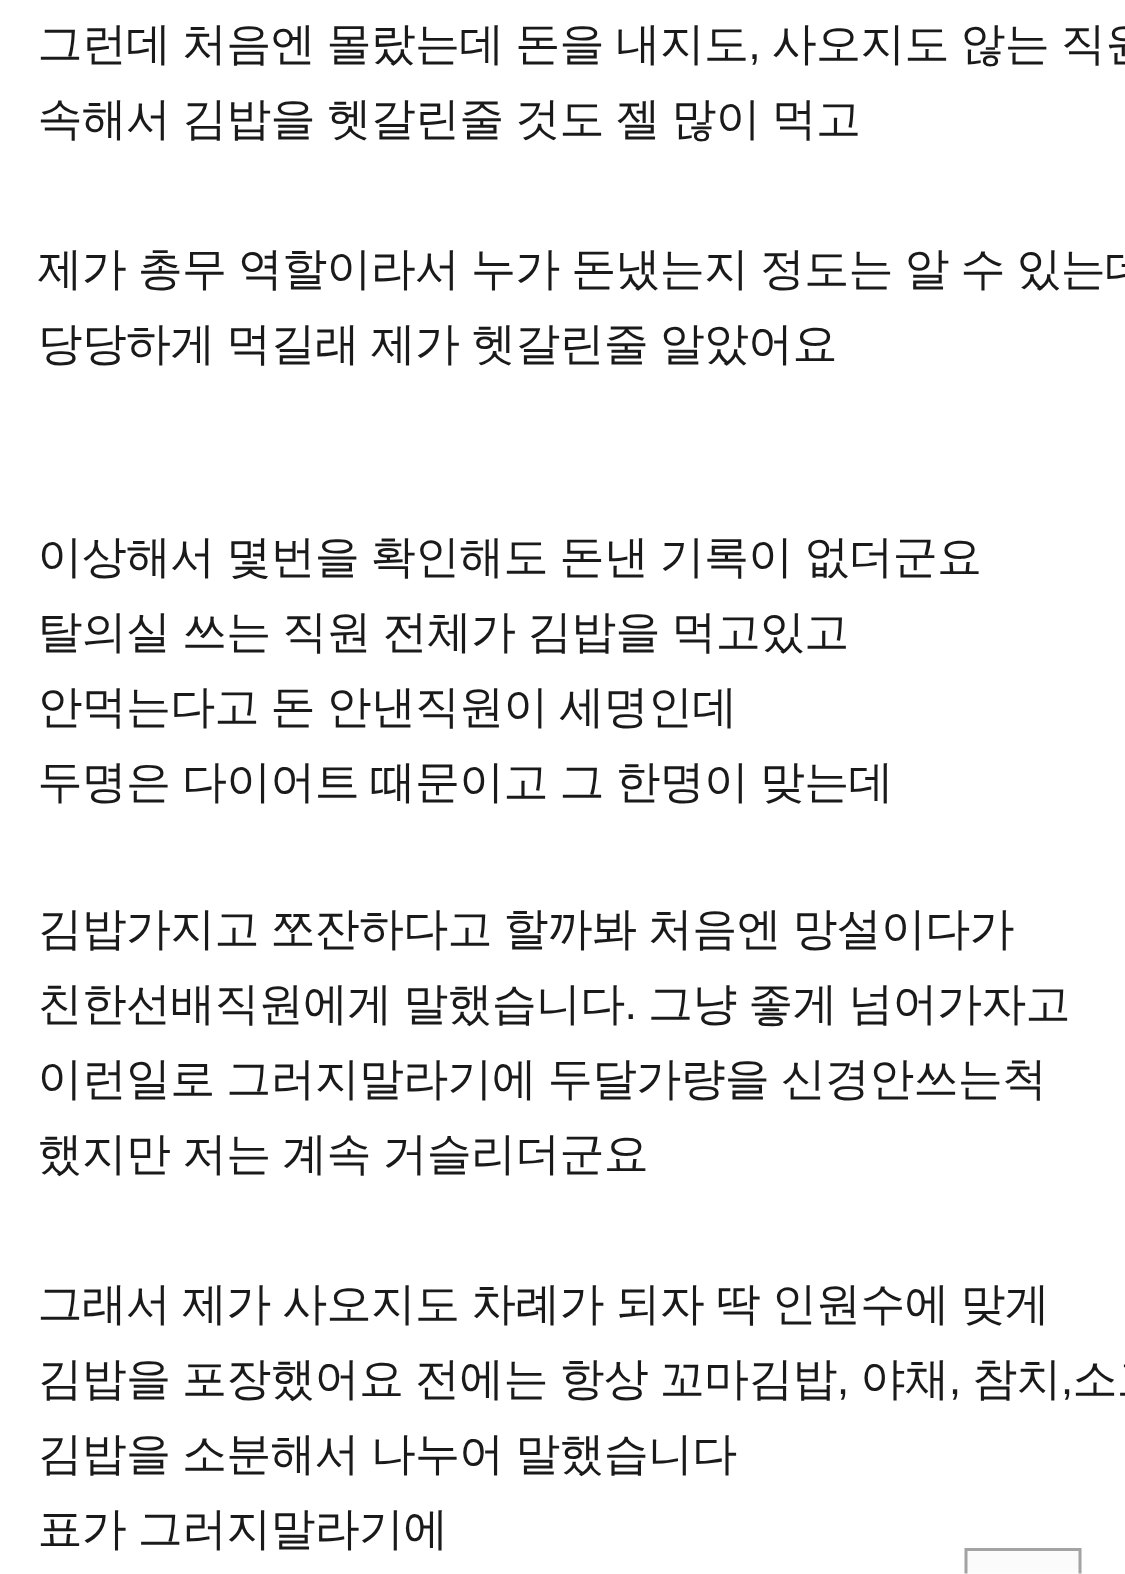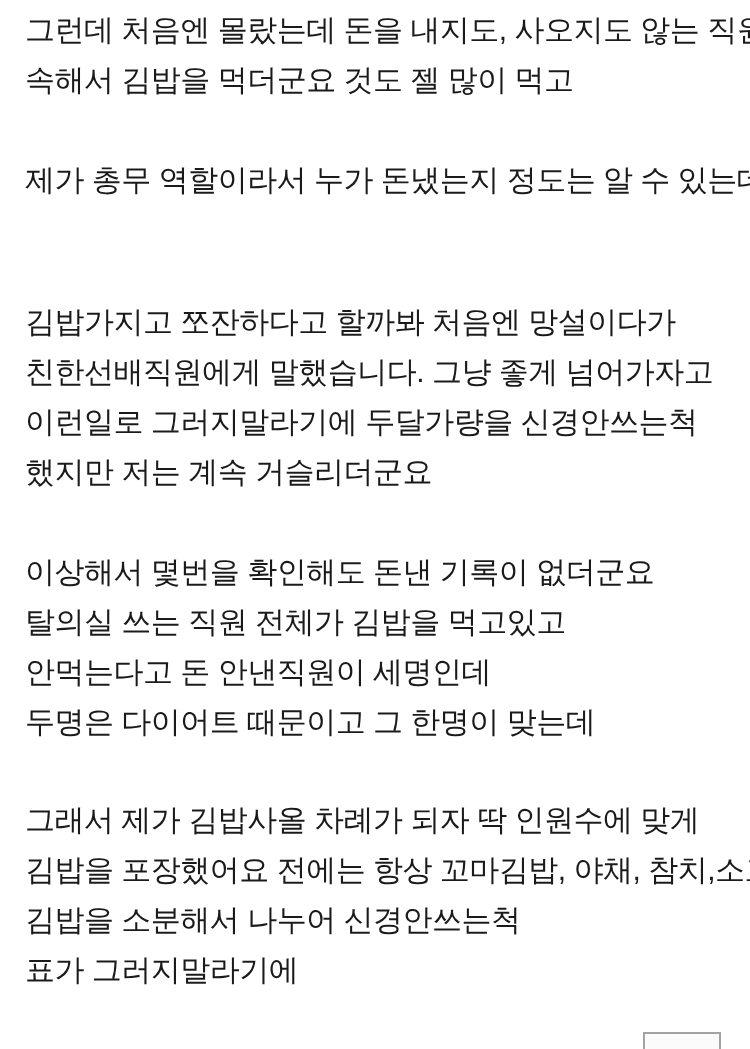--- a/index.html
+++ b/index.html
@@ -45,41 +45,42 @@
     padding: 0;
   }
 </style>
 </head>
 <body>
 
 <div class="post-body">
 
   <p class="para para-1">
     <span class="line">그런데 처음엔 몰랐는데 돈을 내지도, 사오지도 않는 직원이 계</span><br>
-    <span class="line">속해서 김밥을 먹더군요 것도 젤 많이 먹고</span><br>
+    <span class="line">속해서 김밥을 헷갈린줄 것도 젤 많이 먹고</span><br>
     <br>
     <span class="line">제가 총무 역할이라서 누가 돈냈는지 정도는 알 수 있는데 너무</span><br>
+    <span class="line">당당하게 먹길래 제가 헷갈린줄 알았어요</span>
+  </p>
+
+  <p class="para para-2">
+    <span class="line">이상해서 몇번을 확인해도 돈낸 기록이 없더군요</span><br>
+    <span class="line">탈의실 쓰는 직원 전체가 김밥을 먹고있고</span><br>
+    <span class="line">안먹는다고 돈 안낸직원이 세명인데</span><br>
+    <span class="line">두명은 다이어트 때문이고 그 한명이 맞는데</span>
   </p>
 
   <p class="para para-3">
     <span class="line">김밥가지고 쪼잔하다고 할까봐 처음엔 망설이다가</span><br>
     <span class="line">친한선배직원에게 말했습니다. 그냥 좋게 넘어가자고</span><br>
     <span class="line">이런일로 그러지말라기에 두달가량을 신경안쓰는척</span><br>
     <span class="line">했지만 저는 계속 거슬리더군요</span>
   </p>
 
-  <p class="para para-2">
-    <span class="line">이상해서 몇번을 확인해도 돈낸 기록이 없더군요</span><br>
-    <span class="line">탈의실 쓰는 직원 전체가 김밥을 먹고있고</span><br>
-    <span class="line">안먹는다고 돈 안낸직원이 세명인데</span><br>
-    <span class="line">두명은 다이어트 때문이고 그 한명이 맞는데</span>
-  </p>
-
   <p class="para para-4">
-    <span class="line">그래서 제가 김밥사올 차례가 되자 딱 인원수에 맞게</span><br>
+    <span class="line">그래서 제가 사오지도 차례가 되자 딱 인원수에 맞게</span><br>
     <span class="line">김밥을 포장했어요 전에는 항상 꼬마김밥, 야채, 참치,소고기</span><br>
-    <span class="line">김밥을 소분해서 나누어 신경안쓰는척</span><br>
+    <span class="line">김밥을 소분해서 나누어 말했습니다</span><br>
     <span class="line">표가 그러지말라기에</span>
   </p>
 
 </div>
 
 <button class="partial-button" aria-label="partially visible button at bottom edge"></button>
 
 </body></html>

